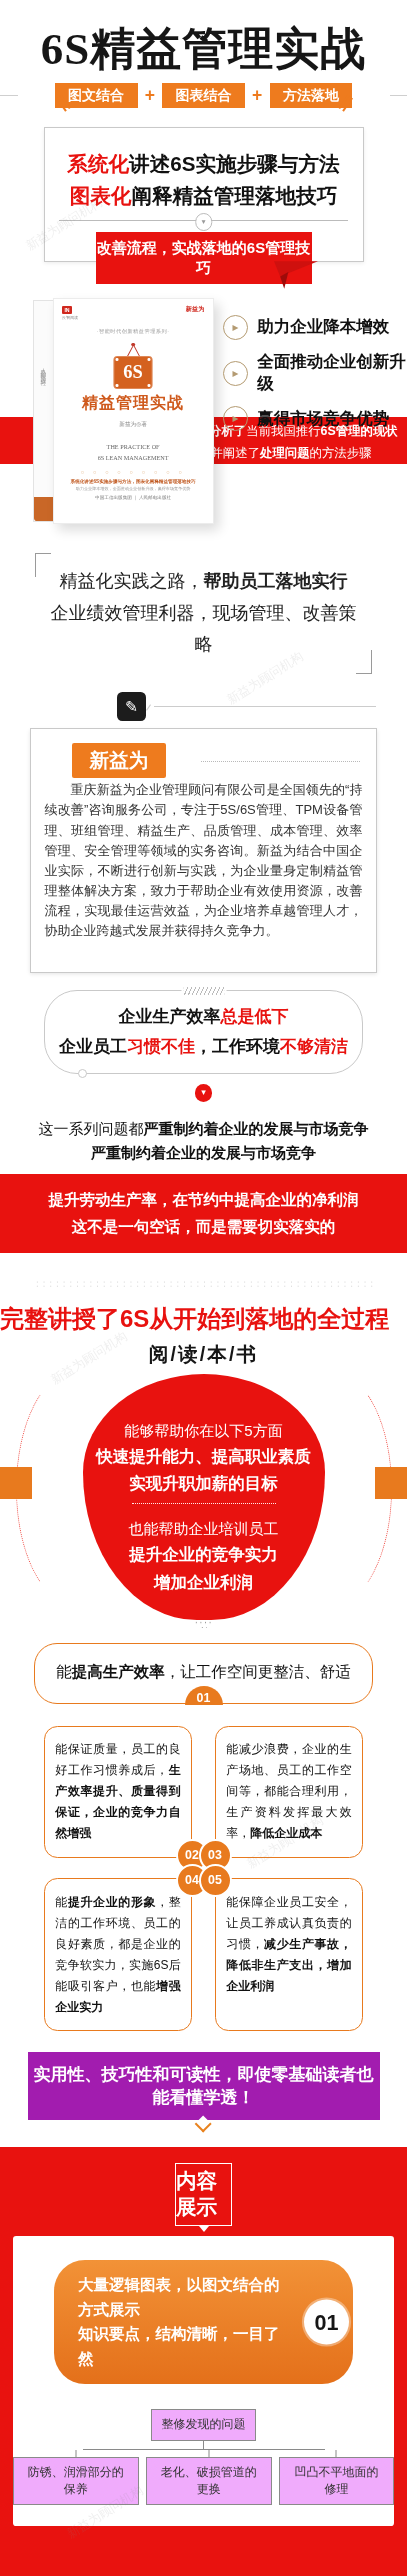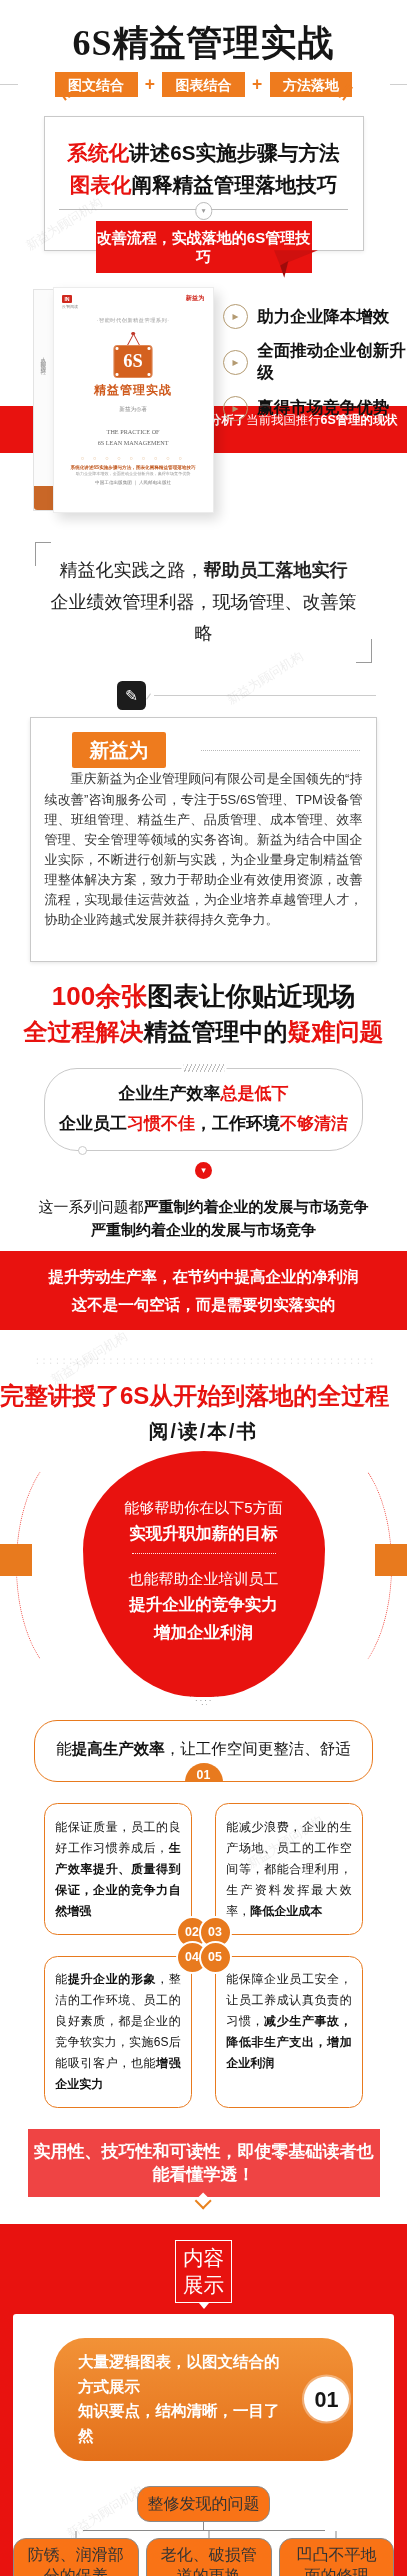--- a/index.html
+++ b/index.html
@@ -5,21 +5,21 @@
   html,body{margin:0;padding:0;background:#f4f4f4;}
   .page{position:relative;width:407px;height:3633px;margin:0 auto;background:#fff;
         font-family:"Liberation Sans","DejaVu Sans",sans-serif;color:#111;overflow:hidden;}
   .b{font-weight:800;}
   .red{color:#e8120f;}
   
   .wm{position:absolute;font-size:12.4px;color:rgba(140,140,140,.14);transform:rotate(-32deg);
       white-space:nowrap;pointer-events:none;z-index:5;}
   
   .hdr{padding-top:21.6px;text-align:center;}
-  .hdr h1{margin:0;font-size:36px;line-height:1.2;font-weight:700;letter-spacing:1px;color:#161616;
+  .hdr h1{margin:0;font-size:45px;line-height:1.2;font-weight:700;letter-spacing:1px;color:#161616;
           font-family:"Liberation Serif","DejaVu Serif",serif;}
   .tagrow{position:relative;margin-top:7.2px;display:flex;justify-content:center;align-items:center;gap:7.2px;height:26px;}
   .tag{background:#ee7b1e;color:#fff;font-size:14px;font-weight:700;padding:4.1px 13.4px;line-height:1.2;}
   .plus{color:#ee7b1e;font-size:17.5px;font-weight:700;}
   .edge{position:absolute;top:12.4px;height:1px;width:17.5px;background:#cfcfcf;}
   .edge.l{left:0}.edge.r{right:0}
   .slash{position:absolute;top:5.2px;width:2.1px;height:15.5px;background:#ee7b1e;transform:rotate(35deg);}
   .slash.s2{transform:rotate(35deg) translateX(4.6px);}
   .slashes-l{left:56px;top:6.2px;position:absolute;width:15.5px;height:17.5px;}
   .slashes-r{right:56px;top:6.2px;position:absolute;width:15.5px;height:17.5px;}
@@ -54,21 +54,21 @@
   .series{margin-top:8.2px;font-size:5.2px;color:#9a9a9a;letter-spacing:0.5px;}
   .signwrap{position:relative;margin-top:5.2px;height:49px;}
   .string{position:absolute;left:50%;top:4.1px;width:0.5px;height:13.4px;background:#c0392b;transform:rotate(28deg);transform-origin:top;}
   .string.s2{transform:rotate(-28deg);}
   .pin{position:absolute;left:50%;top:2.1px;width:3.6px;height:3.6px;background:#c0392b;border-radius:50%;transform:translateX(-50%);}
   .sign{position:absolute;left:50%;top:15.5px;transform:translateX(-50%);width:39px;height:33px;background:#d4611f;
         border-radius:4.1px;color:#fff;font-size:18.5px;font-weight:800;line-height:33px;
         font-family:"Liberation Serif","DejaVu Serif",serif;box-shadow:inset 0 0 0 1px rgba(255,255,255,.25);}
   .sign i{position:absolute;width:2.6px;height:2.6px;background:#fff;border-radius:50%;}
   .sign .d1{left:2.1px;top:2.1px}.sign .d2{right:2.1px;top:2.1px}.sign .d3{left:2.1px;bottom:2.1px}.sign .d4{right:2.1px;bottom:2.1px}
-  .btitle{margin-top:3.1px;font-size:12px;font-weight:800;color:#cf5a1d;letter-spacing:1px;
+  .btitle{margin-top:3.1px;font-size:16px;font-weight:800;color:#cf5a1d;letter-spacing:1px;
           font-family:"Liberation Serif","DejaVu Serif",serif;text-align:center;}
   .bauthor{margin-top:7.2px;font-size:5.7px;color:#8a8a8a;}
   .ben{margin-top:13.4px;font-size:6.2px;color:#666;line-height:1.7;font-family:"Liberation Serif","DejaVu Serif",serif;}
   .bcircles{margin-top:6.2px;font-size:5.7px;color:#dca46a;letter-spacing:3.6px;opacity:.8;}
   .belly{margin-top:4.1px;font-size:4.6px;color:#c0571d;font-weight:700;}
   .belly2{font-size:4.1px;color:#9a9a9a;margin-top:1.5px;}
   .bpub{margin-top:4.1px;font-size:4.6px;color:#777;}
   .bullets{position:absolute;left:223px;top:25px;z-index:2;}
   .bullet{display:flex;align-items:center;gap:9.3px;margin-bottom:11.3px;}
   .bicon{width:23px;height:23px;border:1px solid #b49b72;border-radius:50%;color:#b49b72;
@@ -137,40 +137,40 @@
   .halfbadge{position:absolute;left:50%;bottom:-1.5px;transform:translateX(-50%);width:38px;height:19px;
          background:#e87a1e;border-radius:38px 38px 0 0;color:#fff;font-size:12.4px;font-weight:700;
          text-align:center;line-height:24px;}
   .bgrid{width:319px;margin:21.6px auto 0;display:grid;grid-template-columns:148px 148px;column-gap:23px;row-gap:20.6px;}
   .gbox{position:relative;border:1.5px solid #e87a1e;border-radius:13.4px;padding:12.4px 10.3px;font-size:12px;
         line-height:1.75;color:#111;text-align:justify;}
   .nbadge{position:absolute;width:29px;height:29px;background:#e87a1e;border:2.1px solid #fff;border-radius:50%;
         color:#fff;font-size:12.4px;font-weight:700;text-align:center;line-height:29px;z-index:3;}
   .nb02{right:-17.5px;bottom:-15.5px;} .nb03{left:-17.5px;bottom:-15.5px;}
   .nb04{right:-17.5px;top:-15.5px;} .nb05{left:-17.5px;top:-15.5px;}
-  .band3{margin:20.6px auto 0;width:352px;background:#ef4444;color:#fff;text-align:center;
+  .band3{margin:20.6px auto 0;width:352px;background:#a21caf;color:#fff;text-align:center;
          font-size:17px;font-weight:800;padding:11.3px 0;}
   .notch{width:10.3px;height:10.3px;border-right:2.6px solid #e8821e;border-bottom:2.6px solid #e8821e;
          transform:rotate(45deg);margin:-2.1px auto 0;background:#fff;position:relative;z-index:2;}
   
   .mega{margin-top:16.5px;background:#e8120f;height:1650px;overflow:hidden;}
-  .csbadge{margin:15.5px auto 0;width:55px;border:1px solid #fff;text-align:center;color:#fff;
-           font-size:20.6px;font-weight:400;line-height:1.3;padding:4.1px 0;}
+  .csbadge{margin:15.5px auto 0;width:55px;border:1px solid #fff;text-align:left;color:#fff;
+           font-size:20.6px;font-weight:700;line-height:1.3;padding:4.1px 0;}
   .cstri{width:0;height:0;margin:0 auto;border-left:5.2px solid transparent;border-right:5.2px solid transparent;
          border-top:6.2px solid #fff;}
   .cardA{width:381px;margin:4.1px auto 0;background:#fff;border-radius:3.1px;padding:24px 0 20.6px;}
   .pill{position:relative;width:299px;margin:0 auto;background:linear-gradient(180deg,#f29237,#e4701a);
         border-radius:31px;color:#fff;font-size:15.5px;font-weight:800;line-height:1.6;
         padding:12.4px 62px 12.4px 24px;box-sizing:border-box;}
   .pill .num{position:absolute;right:4.1px;top:50%;transform:translateY(-50%);width:45px;height:45px;
         background:#fff;border-radius:50%;color:#161616;font-size:21.6px;font-weight:700;text-align:center;
         line-height:45px;box-shadow:0 0 0 2.1px rgba(255,255,255,.35);}
   
   .flow1{margin-top:25px;font-family:"Liberation Serif","DejaVu Serif",serif;}
-  .fb{position:relative;border:1px solid #8a8a8a;border-radius:13px;background:#f97316;font-size:16px;color:#333;
+  .fb{position:relative;border:1px solid #8a8a8a;border-radius:0;background:#f0abfc;font-size:12px;color:#333;
       padding:6.2px 9.3px;text-align:center;}
   .stub::before{content:"";position:absolute;left:50%;top:-8.2px;width:1px;height:8.2px;background:#8a8a8a;
       transform:translateX(-50%);}
   .cboxf{display:table;margin:0 auto;}
   .vl{width:1px;height:8.2px;background:#8a8a8a;margin:0 auto;}
   .bracket{height:7.2px;border-top:1px solid #8a8a8a;margin:0 auto;}
   .bk3{width:242px}
   .frow{display:flex;justify-content:center;gap:7.2px;margin:0 auto;}
 </style>
 </head>
@@ -215,20 +215,21 @@
     <svg class="ribbon" viewBox="0 0 86 54">
       <polygon points="0,0 86,0 12,30" fill="#cf100e"></polygon>
       <polygon points="12,30 28,21 20,54" fill="#9e0b0a"></polygon>
     </svg>
   </section>
 
   <section class="hero">
     <div class="band1">
       <div class="t">
         <div><span>深入</span><span class="b">分析了</span><span>当前我国推行</span><span class="b">6S管理的现状</span></div>
+        <div><span>并阐述了</span><span class="b">处理问题</span><span>的方法步骤</span></div>
       </div>
     </div>
     <div class="book3d">
       <div class="spine">
         <span class="sp-txt">人民邮电出版社</span>
         <span class="sp-bot"></span>
       </div>
       <div class="cover">
         <div class="logorow">
           <span class="lgl"><span class="sq">IN</span><span class="sub">云智阅读</span></span>
@@ -277,24 +278,20 @@
     <span class="pencil">✎</span>
     <span class="pline"></span>
   </div>
 
   <section class="cbox">
     <span class="ctab">新益为</span>
     <span class="cdots"></span>
     <p class="cpara">重庆新益为企业管理顾问有限公司是全国领先的“持续改善”咨询服务公司，专注于5S/6S管理、TPM设备管理、班组管理、精益生产、品质管理、成本管理、效率管理、安全管理等领域的实务咨询。新益为结合中国企业实际，不断进行创新与实践，为企业量身定制精益管理整体解决方案，致力于帮助企业有效使用资源，改善流程，实现最佳运营效益，为企业培养卓越管理人才，协助企业跨越式发展并获得持久竞争力。</p>
   </section>
 
-  <div class="h100">
-    <div class="l1"><span class="red">100余张</span><span>图表让你贴近现场</span></div>
-    <div class="l2"><span class="red">全过程解决</span><span>精益管理中的</span><span class="red">疑难问题</span></div>
-  </div>
 
   <section class="bubble">
     <span class="hatch"></span>
     <div class="ln"><span>企业生产效率</span><span class="red">总是低下</span></div>
     <div class="ln"><span>企业员工</span><span class="red">习惯不佳</span><span>，工作环境</span><span class="red">不够清洁</span></div>
     <span class="knob"></span>
   </section>
 
   <div class="redarrow"></div>
 
@@ -313,20 +310,21 @@
   <h3 class="fullcourse">完整讲授了6S从开始到落地的全过程</h3>
   <div class="readbook">阅/读/本/书</div>
 
   <div class="domewrap">
     <span class="arc l"></span>
     <span class="arc r"></span>
     <span class="obar l"></span>
     <span class="obar r"></span>
     <div class="dome">
       <div class="t1">能够帮助你在以下5方面</div>
+      <div class="t2">快速提升能力、提高职业素质</div>
       <div class="t2">实现升职加薪的目标</div>
       <div class="wdots"></div>
       <div class="t1" style="margin-top:16px">也能帮助企业培训员工</div>
       <div class="t2">提升企业的竞争实力</div>
       <div class="t2">增加企业利润</div>
     </div>
   </div>
   <div class="dotstri">
     <div class="dt1"></div>
       <div class="dt2"></div>

